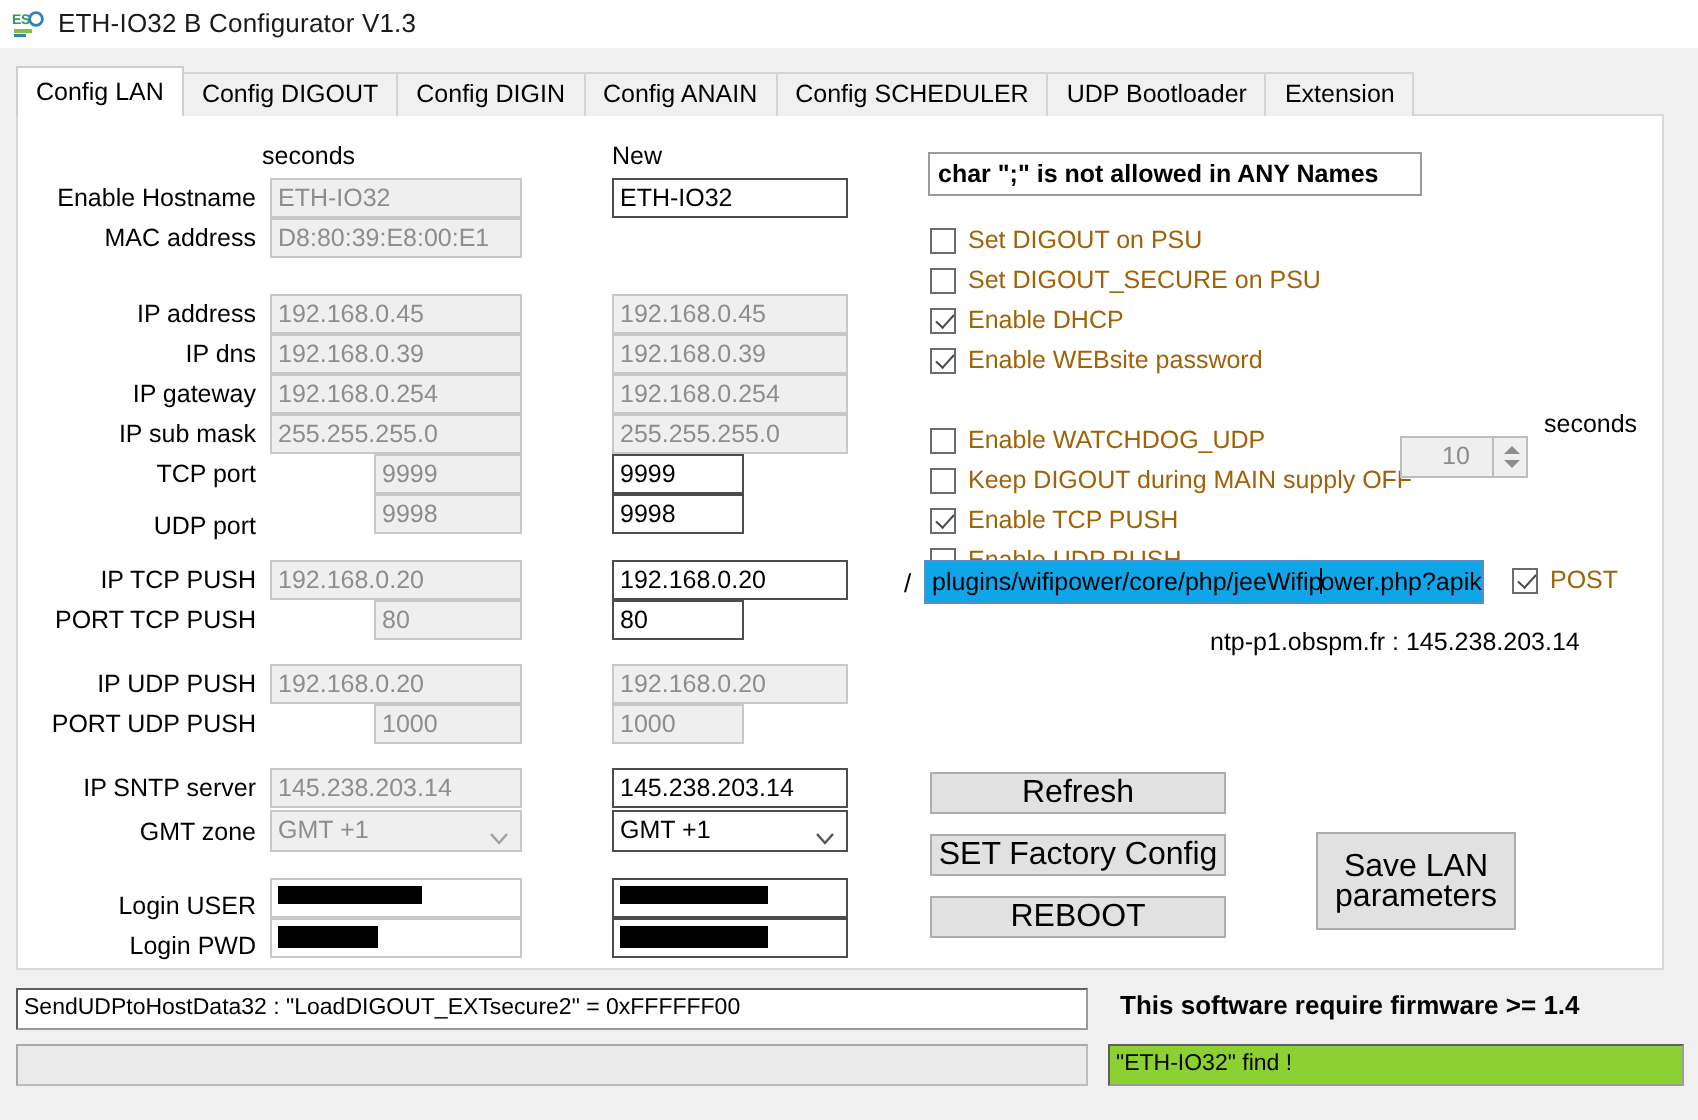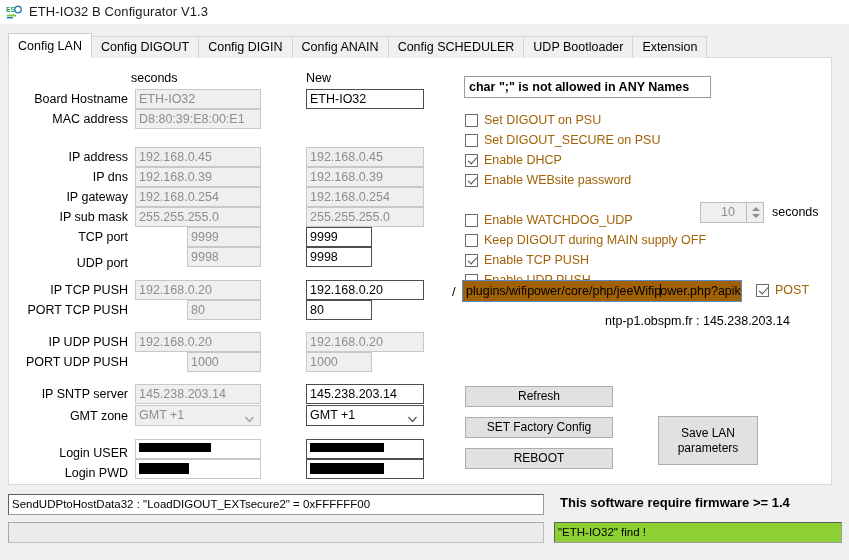--- a/index.html
+++ b/index.html
@@ -103,21 +103,21 @@
     overflow: hidden;
     white-space: nowrap;
   }
   .fld.enabled {
     background: #ffffff;
     border: 1px solid #4d4d4d;
     color: #000;
   }
   .fld.focused {
     border: 1px solid #5a8ec4;
-    background: #a16207;
+    background: #0ea5e9;
     color: #000;
   }
   .fld.redact { background:#fff; border:1px solid #c8c8c8; }
   .fld.redact.enabled { border:1px solid #4d4d4d; }
   .redbar {
     display:block;
     height: 9px;
     background: #000;
     margin-top: 3px;
   }
@@ -212,21 +212,21 @@
     border-right: 4px solid transparent;
   }
   .tri.up { top: 4px; border-bottom: 4px solid #8d8d8d; }
   .tri.dn { bottom: 4px; border-top: 4px solid #8d8d8d; }
 
   
   .btn {
     position: absolute;
     background: #e1e1e1;
     border: 1px solid #adadad;
-    font-size: 12px;
+    font-size: 16px;
     color: #000;
     display: flex;
     align-items: center;
     justify-content: center;
     text-align: center;
     line-height: 15px;
   }
 
   
   #slash {
@@ -315,21 +315,21 @@
   <div class="tab">Config SCHEDULER</div>
   <div class="tab">UDP Bootloader</div>
   <div class="tab">Extension</div>
 </div>
 
 <div id="tabpanel">
 
   <div class="hdr" style="left:122px; top:13px;">seconds</div>
   <div class="hdr" style="left:297px; top:13px;">New</div>
 
-  <div class="lbl" style="left:0px; top:34px; width:119px;">Board Hostname</div>
+  <div class="lbl" style="left:0px; top:34px; width:119px;">Enable Hostname</div>
   <div class="lbl" style="left:0px; top:54px; width:119px;">MAC address</div>
   <div class="lbl" style="left:0px; top:92px; width:119px;">IP address</div>
   <div class="lbl" style="left:0px; top:112px; width:119px;">IP dns</div>
   <div class="lbl" style="left:0px; top:132px; width:119px;">IP gateway</div>
   <div class="lbl" style="left:0px; top:152px; width:119px;">IP sub mask</div>
   <div class="lbl" style="left:0px; top:172px; width:119px;">TCP port</div>
   <div class="lbl" style="left:0px; top:198px; width:119px;">UDP port</div>
   <div class="lbl" style="left:0px; top:225px; width:119px;">IP TCP PUSH</div>
   <div class="lbl" style="left:0px; top:245px; width:119px;">PORT TCP PUSH</div>
   <div class="lbl" style="left:0px; top:277px; width:119px;">IP UDP PUSH</div>
@@ -430,21 +430,21 @@
   </div>
   <div class="cbrow" style="left:456px; top:195px;">
     <span class="cbox checked"></span>
     <span>Enable TCP PUSH</span>
   </div>
   <div class="cbrow" style="left:456px; top:215px;">
     <span class="cbox"></span>
     <span>Enable UDP PUSH</span>
   </div>
 
-  <div id="spin" style="left:691px; top:144px; width:64px;padding-left:20px;">
+  <div id="spin" style="left:691px; top:160px; width:64px;padding-left:20px;">
     <span>10</span>
     <span class="arrows">
       <span class="tri up"></span>
       <span class="tri dn"></span>
     </span>
   </div>
   <div class="hdr" style="left:763px; top:147px;">seconds</div>
 
   <div id="slash" style="left:443px; top:226px;">/</div>
   <div class="fld focused" style="left:453px; top:222px; width:280px; height:22px; line-height:20px;">

